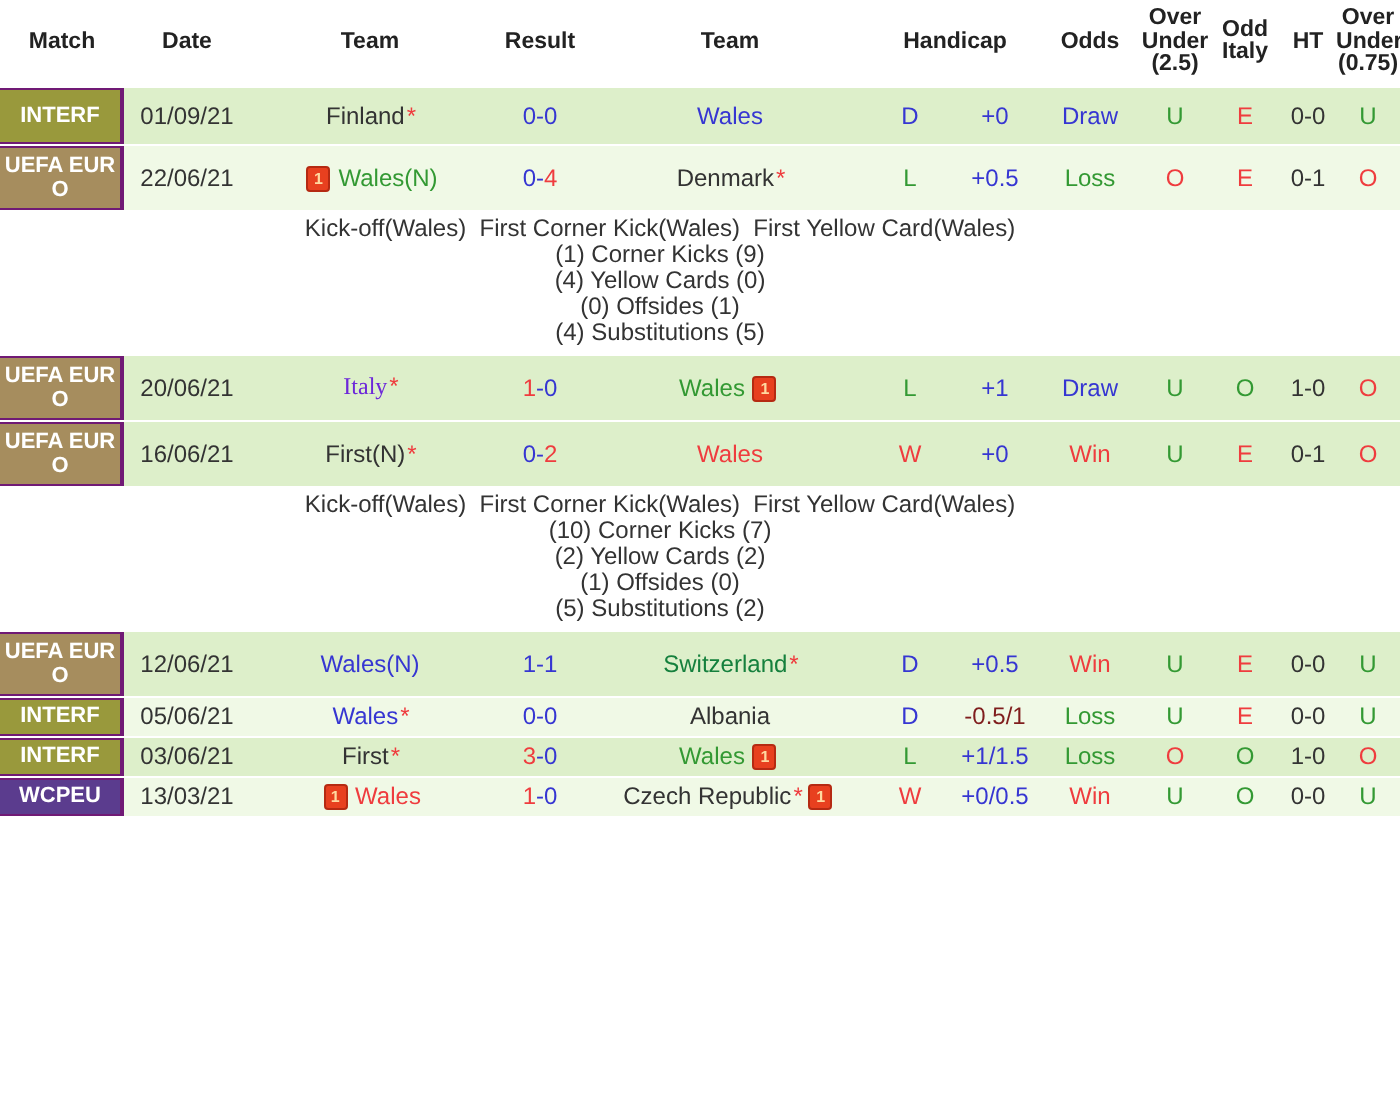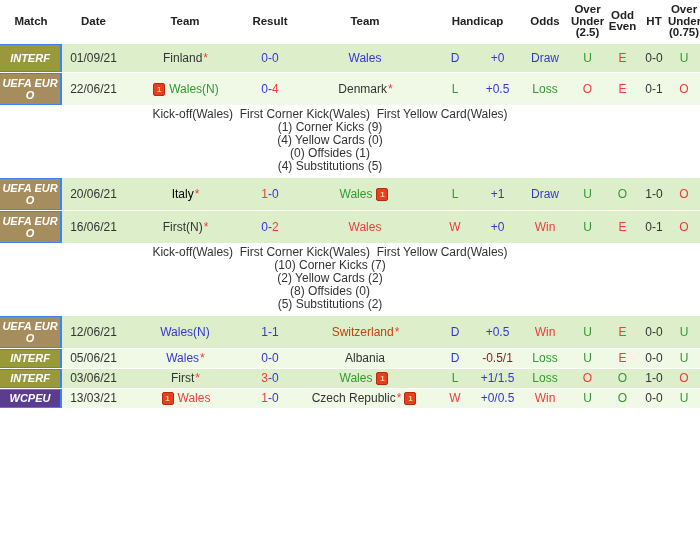--- a/index.html
+++ b/index.html
@@ -5,21 +5,21 @@
   html,body{margin:0;padding:0;background:#fff;}
   body{font-family:"Liberation Sans","DejaVu Sans",sans-serif;width:700px;}
   table{border-collapse:collapse;table-layout:fixed;width:700px;}
   th,td{text-align:center;vertical-align:middle;overflow:hidden;}
   thead th{font-size:11.5px;font-weight:bold;color:#222;line-height:11.5px;padding:4px 0;background:#fff;}
   .hdr-narrow span{display:inline-block;width:36px;word-break:break-all;}
   td{font-size:12px;color:#333;padding:1px 0;}
   tr.match-row{border-top:1px solid #fff;}
   tr.sh-a td{background:#ddefca;}
   tr.sh-b td{background:#f0f9e6;}
-  tr.match-row td.c-match{background:#3b82f6;padding:1px 2px 1px 0;font-style:italic;}
+  tr.match-row td.c-match{background:#701a75;padding:1px 2px 1px 0;}
   .badge{height:100%;min-height:24px;display:flex;align-items:center;justify-content:center;
          color:#fff;font-weight:bold;font-size:11px;line-height:12px;word-break:break-all;padding:1px 2px;box-sizing:border-box;}
   .rt td{height:26px;}
   .rm td{height:30px;}
   .rb td{height:17px;}
   .rb .badge{min-height:15px;}
   tr.detail-row td{background:#fff;padding:3px 40px 3px 0;}
   .dline{line-height:13.2px;font-size:12px;color:#333;white-space:pre-wrap;}
   .ast{color:#ef3c3e;}
   .card{display:inline-block;width:10px;height:11px;background:#e8401f;border:1px solid #b52a12;border-radius:2px;
@@ -47,21 +47,21 @@
   <thead>
     <tr>
       <th>Match</th>
       <th>Date</th>
       <th>Team</th>
       <th class="hdr-narrow"><span>Result</span></th>
       <th>Team</th>
       <th colspan="2">Handicap</th>
       <th>Odds</th>
       <th>Over Under (2.5)</th>
-      <th>Odd Even</th>
+      <th>Odd Italy</th>
       <th>HT</th>
       <th>Over Under (0.75)</th>
     </tr>
   </thead>
   <tbody>
 
     <tr class="match-row sh-a rt">
       <td class="c-match">
           <div class="badge" style="background-color: rgb(153, 153, 60);">INTERF</div>
         </td>
@@ -103,21 +103,21 @@
         <div class="dline">(0) Offsides (1)</div>
         <div class="dline">(4) Substitutions (5)</div>
       </td>
     </tr>
 
     <tr class="match-row sh-a rm">
       <td class="c-match">
           <div class="badge" style="background-color: rgb(166, 141, 94);">UEFA EURO</div>
         </td>
       <td>20/06/21</td>
-      <td class="team"><span class="tn" style="color: #000000;">Italy</span><span class="ast">*</span></td>
+      <td class="team"><span class="tn" style="color: #6d28d9; font-family: Liberation Serif, serif;">Italy</span><span class="ast">*</span></td>
       <td><span style="color: rgb(239, 60, 62);">1</span><span class="res-dash" style="color: rgb(54, 54, 210);">-</span><span style="color: rgb(54, 54, 210);">0</span></td>
       <td class="team"><span class="tn" style="color: rgb(51, 153, 51);">Wales</span><span class="card">1</span></td>
       <td style="color: rgb(51, 153, 51);">L</td>
       <td style="color: rgb(54, 54, 210);">+1</td>
       <td style="color: rgb(54, 54, 210);">Draw</td>
       <td style="color: rgb(51, 153, 51);">U</td>
       <td style="color: rgb(51, 153, 51);">O</td>
       <td style="color: rgb(51, 51, 51);">1-0</td>
       <td style="color: rgb(239, 60, 62);">O</td>
     </tr>
@@ -138,33 +138,33 @@
       <td style="color: rgb(239, 60, 62);">E</td>
       <td style="color: rgb(51, 51, 51);">0-1</td>
       <td style="color: rgb(239, 60, 62);">O</td>
     </tr>
 
     <tr class="detail-row">
       <td colspan="12">
         <div class="dline">Kick-off(Wales)  First Corner Kick(Wales)  First Yellow Card(Wales)</div>
         <div class="dline">(10) Corner Kicks (7)</div>
         <div class="dline">(2) Yellow Cards (2)</div>
-        <div class="dline">(8) Offsides (0)</div>
+        <div class="dline">(1) Offsides (0)</div>
         <div class="dline">(5) Substitutions (2)</div>
       </td>
     </tr>
 
     <tr class="match-row sh-a rm">
       <td class="c-match">
           <div class="badge" style="background-color: rgb(166, 141, 94);">UEFA EURO</div>
         </td>
       <td>12/06/21</td>
       <td class="team"><span class="tn" style="color: rgb(54, 54, 210);">Wales(N)</span></td>
       <td><span style="color: rgb(54, 54, 210);">1</span><span class="res-dash" style="color: rgb(54, 54, 210);">-</span><span style="color: rgb(54, 54, 210);">1</span></td>
-      <td class="team"><span class="tn" style="color: #c2410c;">Switzerland</span><span class="ast">*</span></td>
+      <td class="team"><span class="tn" style="color: #15803d;">Switzerland</span><span class="ast">*</span></td>
       <td style="color: rgb(54, 54, 210);">D</td>
       <td style="color: rgb(54, 54, 210);">+0.5</td>
       <td style="color: rgb(239, 60, 62);">Win</td>
       <td style="color: rgb(51, 153, 51);">U</td>
       <td style="color: rgb(239, 60, 62);">E</td>
       <td style="color: rgb(51, 51, 51);">0-0</td>
       <td style="color: rgb(51, 153, 51);">U</td>
     </tr>
 
 

